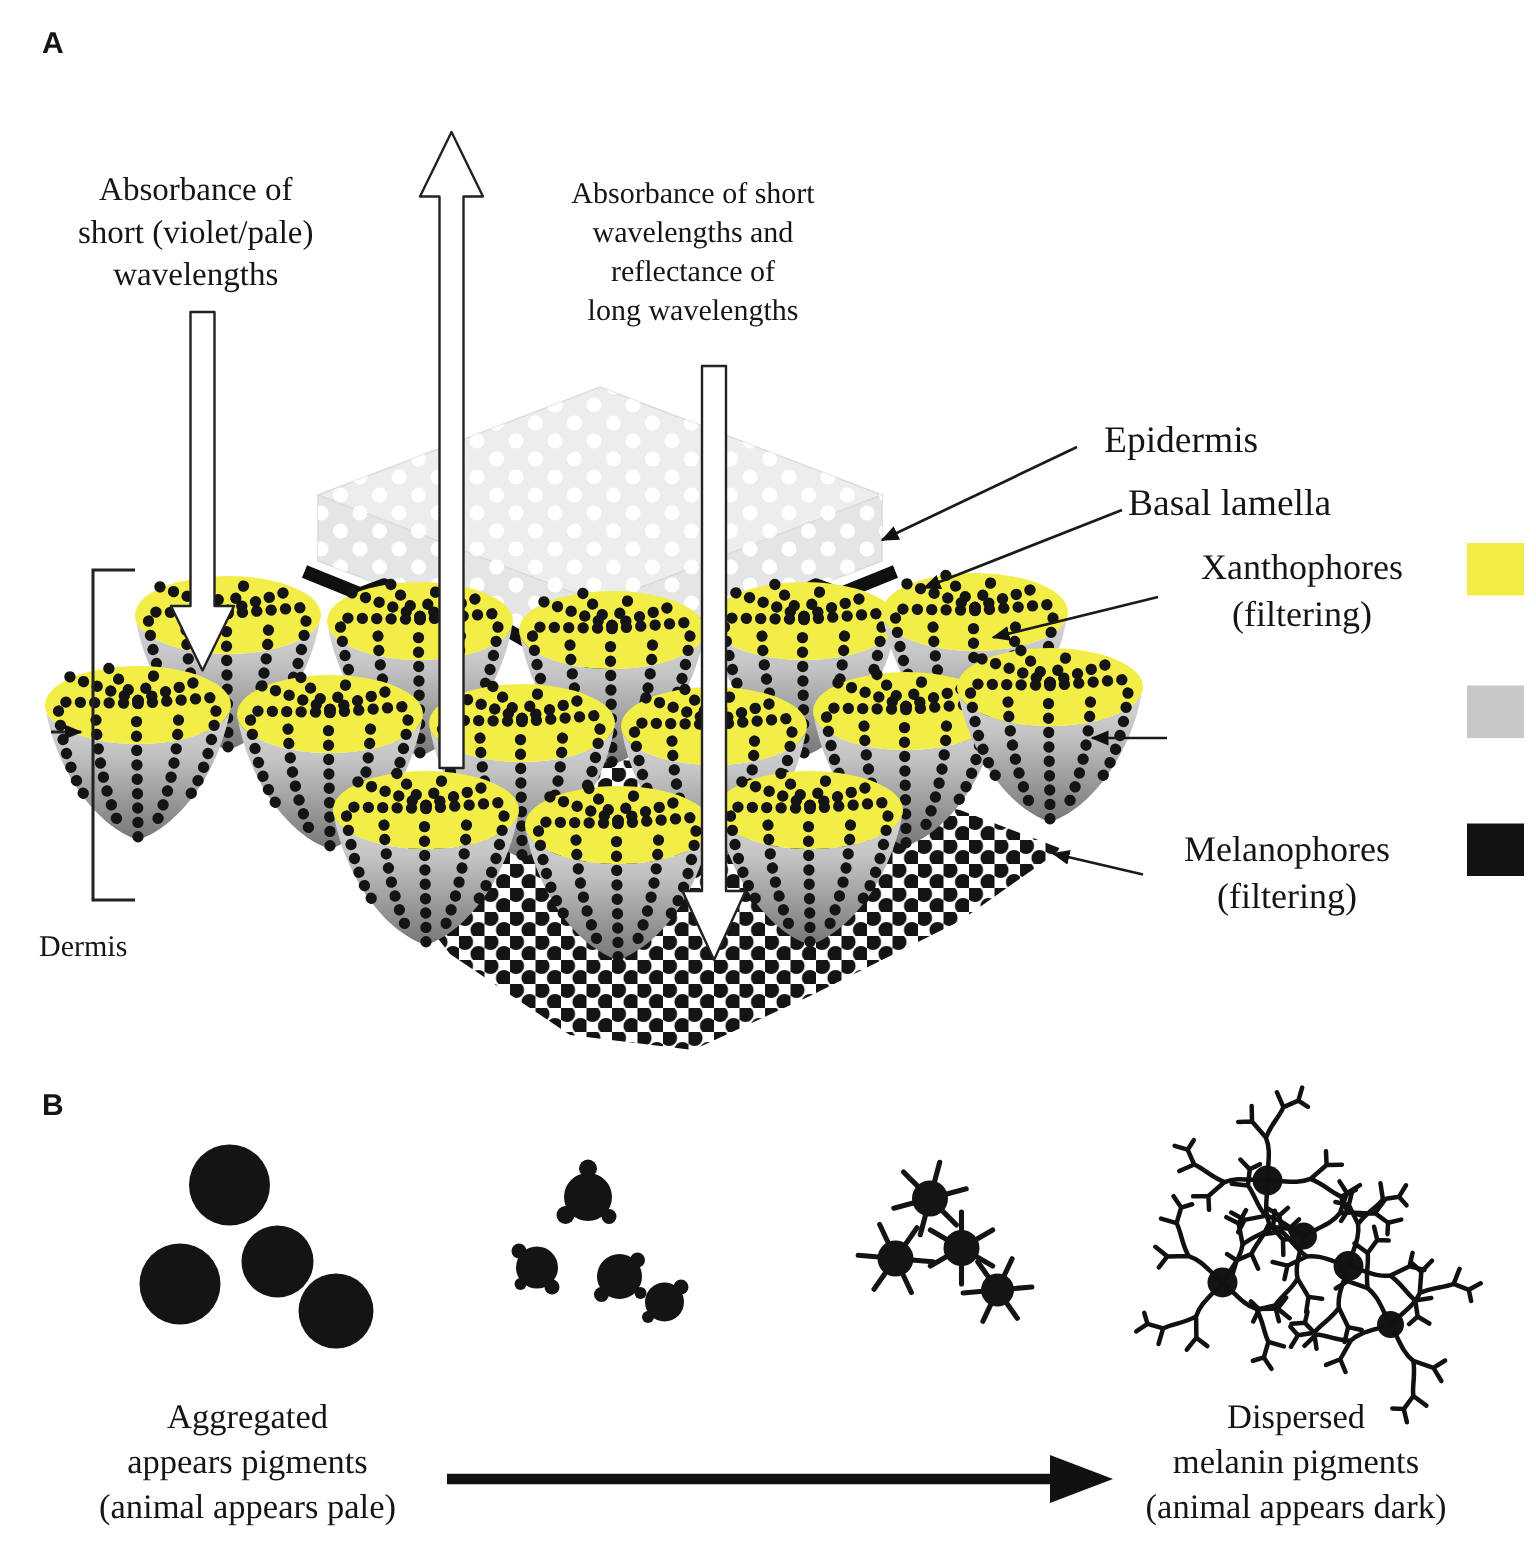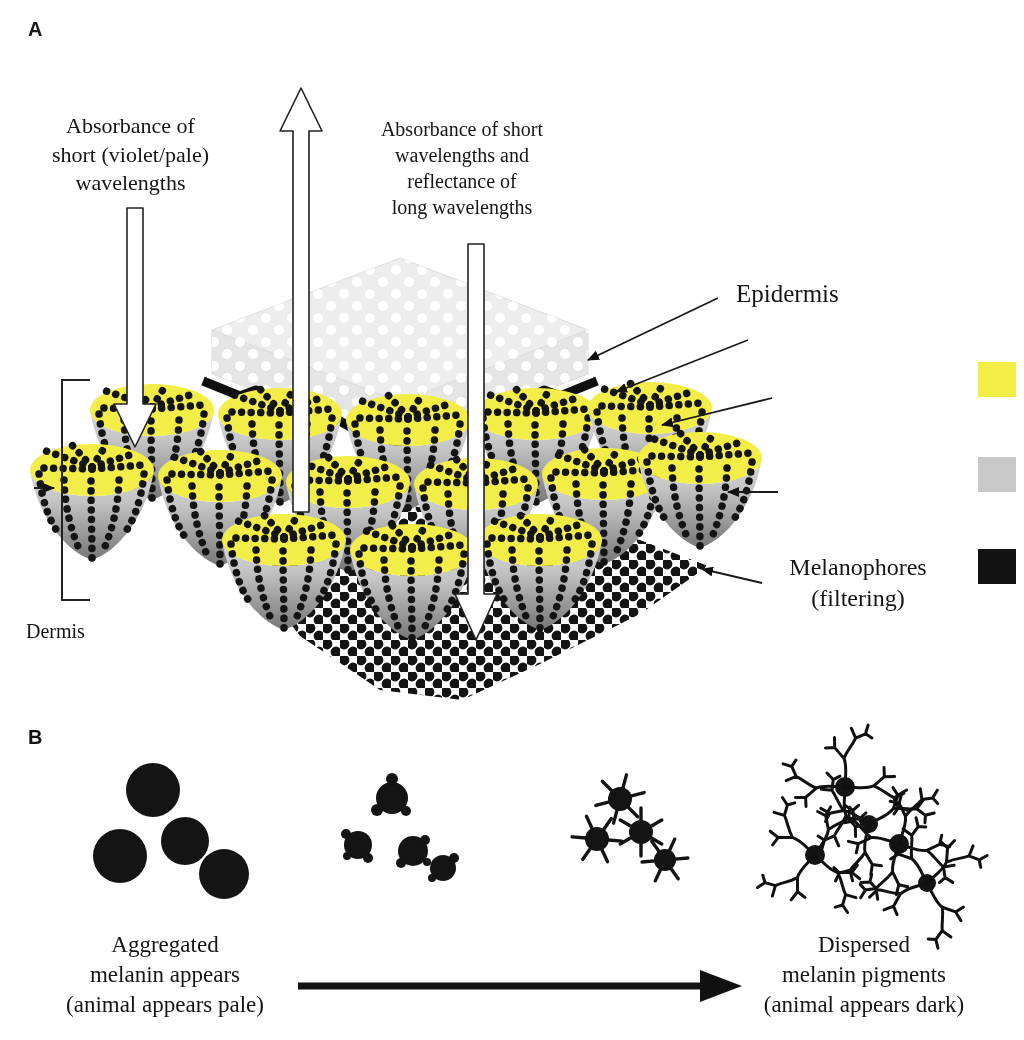--- a/index.html
+++ b/index.html
@@ -234,31 +234,34 @@
 short (violet/pale)
 wavelengths</div>
 
   <div class="lbl ctr" style="left:336px;top:116px;width:252px;font-size:20px;">Absorbance of short
 wavelengths and
 reflectance of
 long wavelengths</div>
 
   <div class="lbl" style="left:722px;top:278px;font-size:25px;margin-left:14px;">Epidermis</div>
 
-
+  <div class="lbl" style="left:752px;top:320px;font-size:25px;">Basal lamella</div>
+
+  <div class="lbl ctr" style="left:768px;top:364px;width:200px;font-size:24px;">Xanthophores
+(filtering)</div>
 
 
   <div class="lbl ctr" style="left:756px;top:552px;width:204px;font-size:24px;">Melanophores
 (filtering)</div>
 
   <div class="lbl" style="left:26px;top:618px;font-size:20px;">Dermis</div>
 
   <div class="lbl panel-letter" style="left:28px;top:724px;">B</div>
 
   <div class="lbl ctr" style="left:30px;top:930px;width:270px;font-size:23px;">Aggregated
-melanin appears
+appears pigments
 (animal appears pale)</div>
 
   <div class="lbl ctr" style="left:728px;top:930px;width:272px;font-size:23px;">Dispersed
 melanin pigments
 (animal appears dark)</div>
 
 </div>
 
 </body></html>

